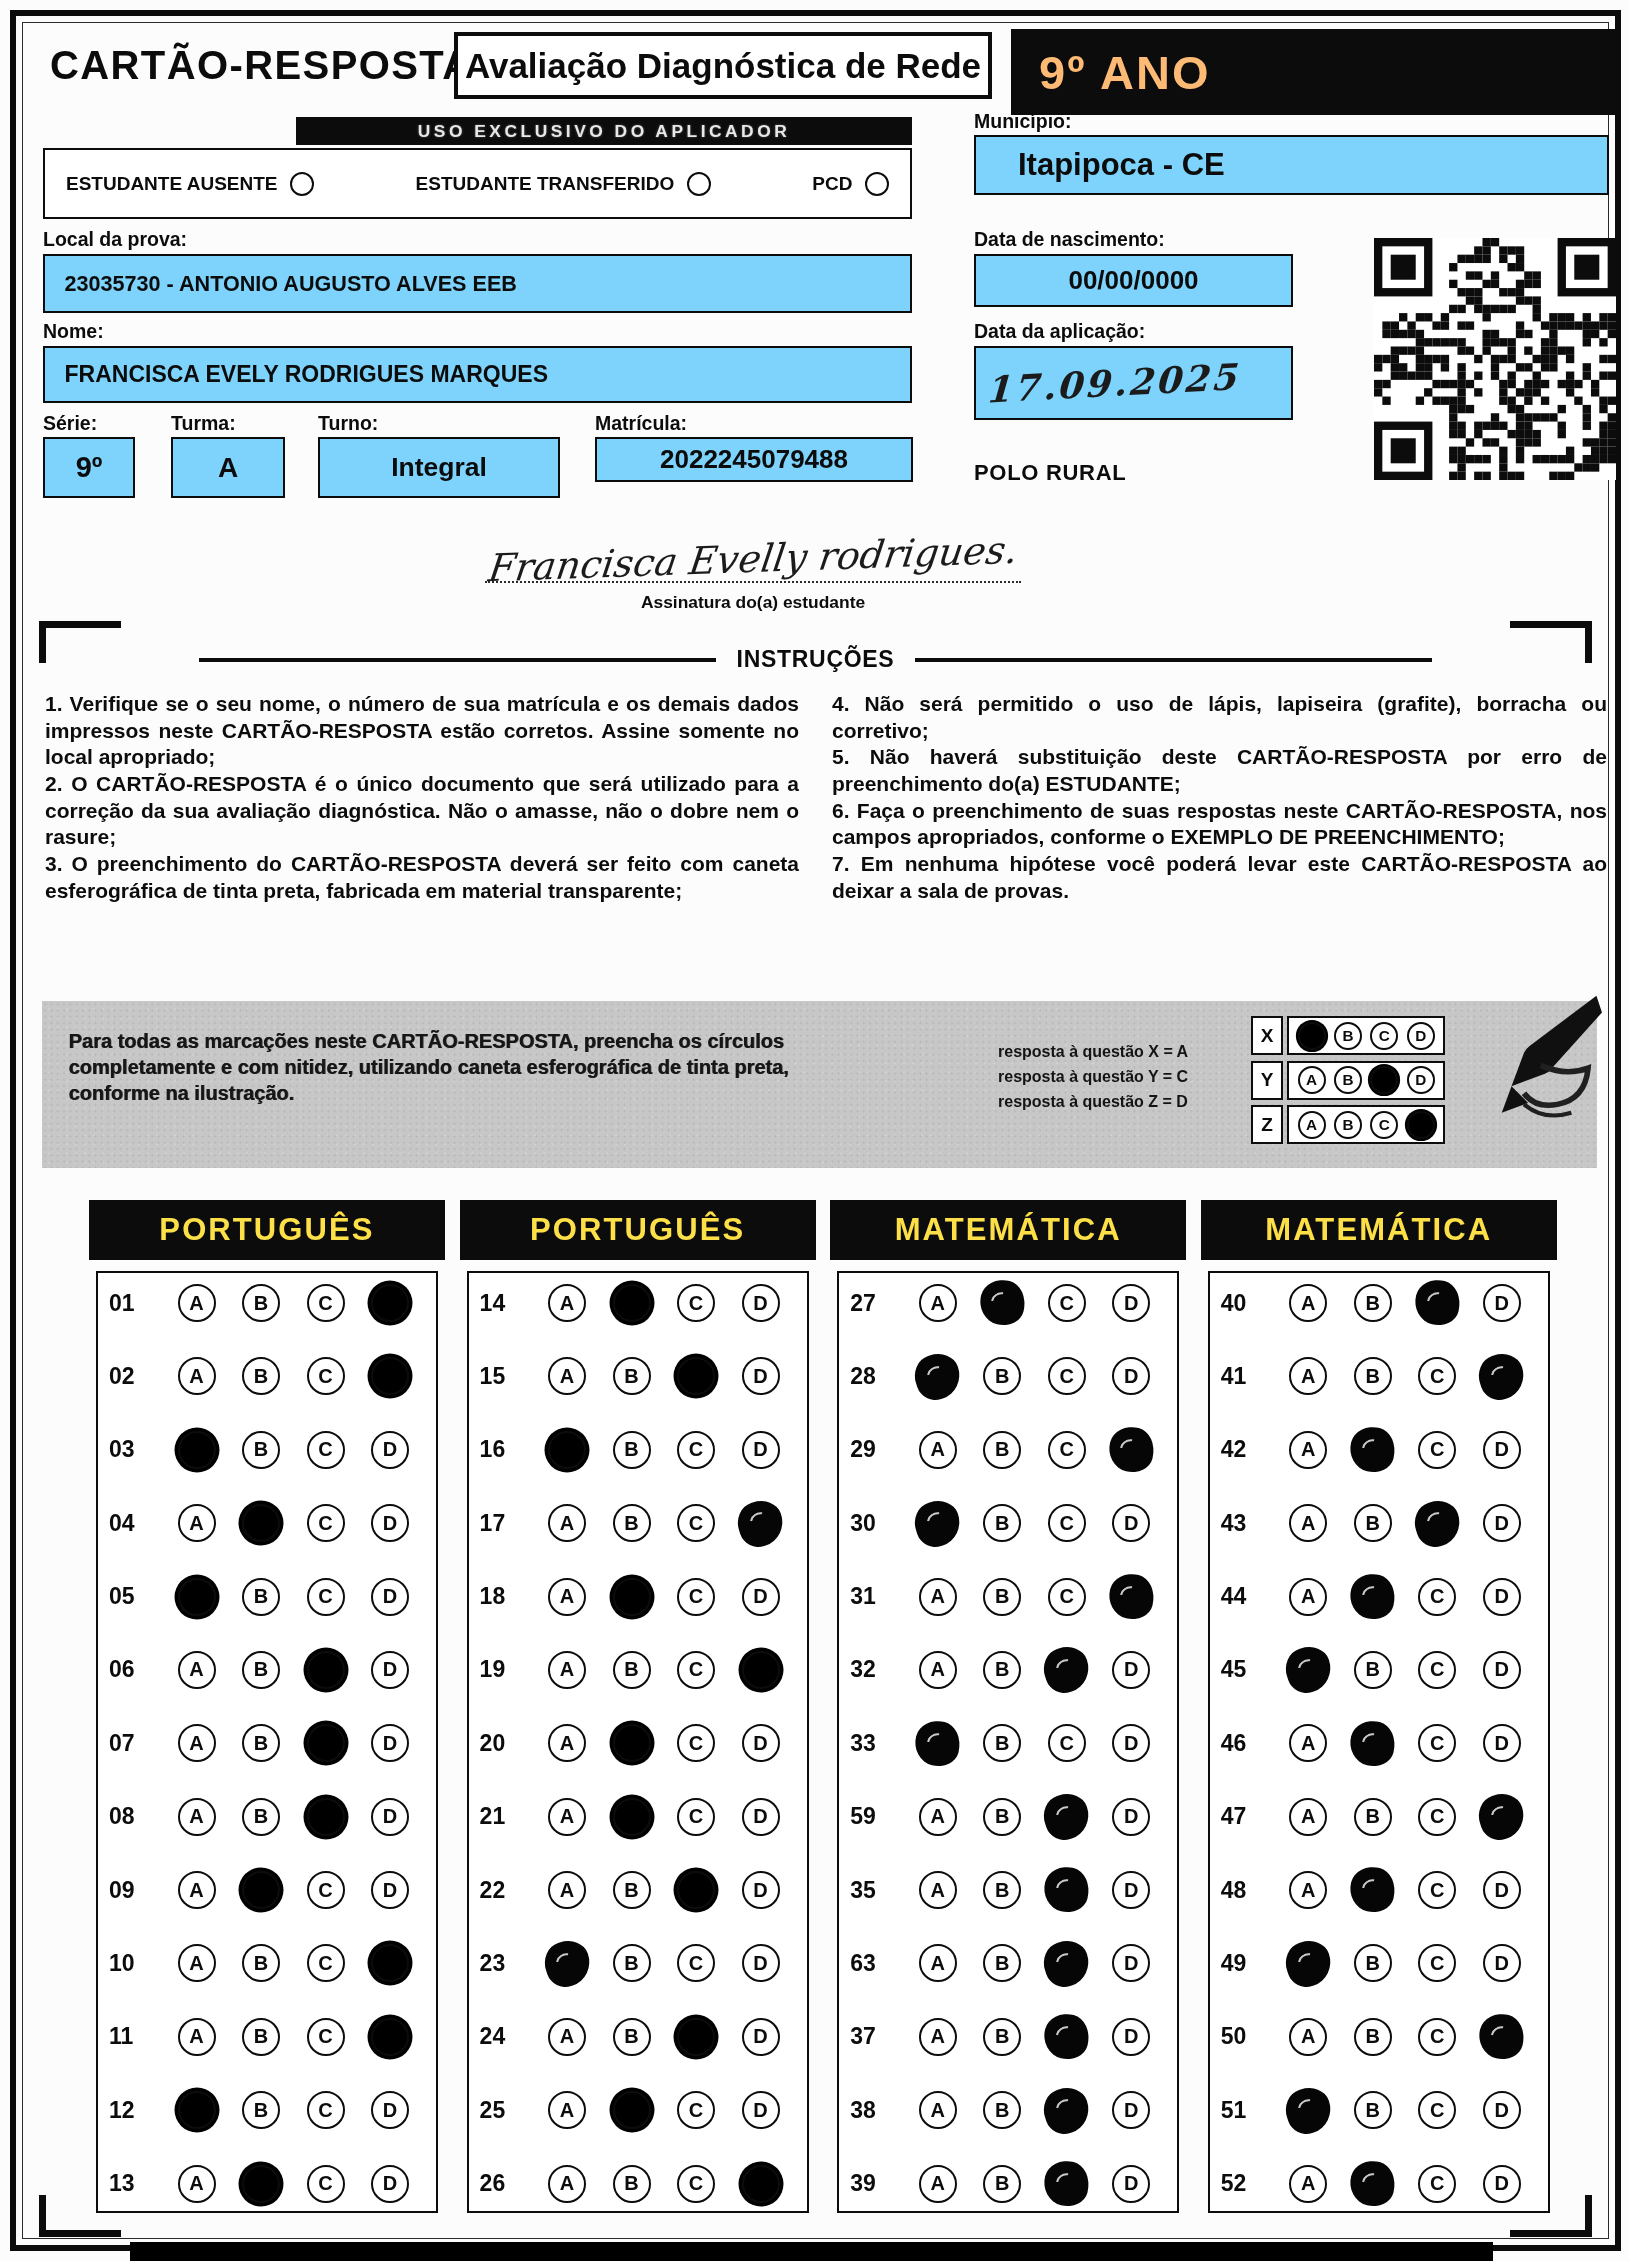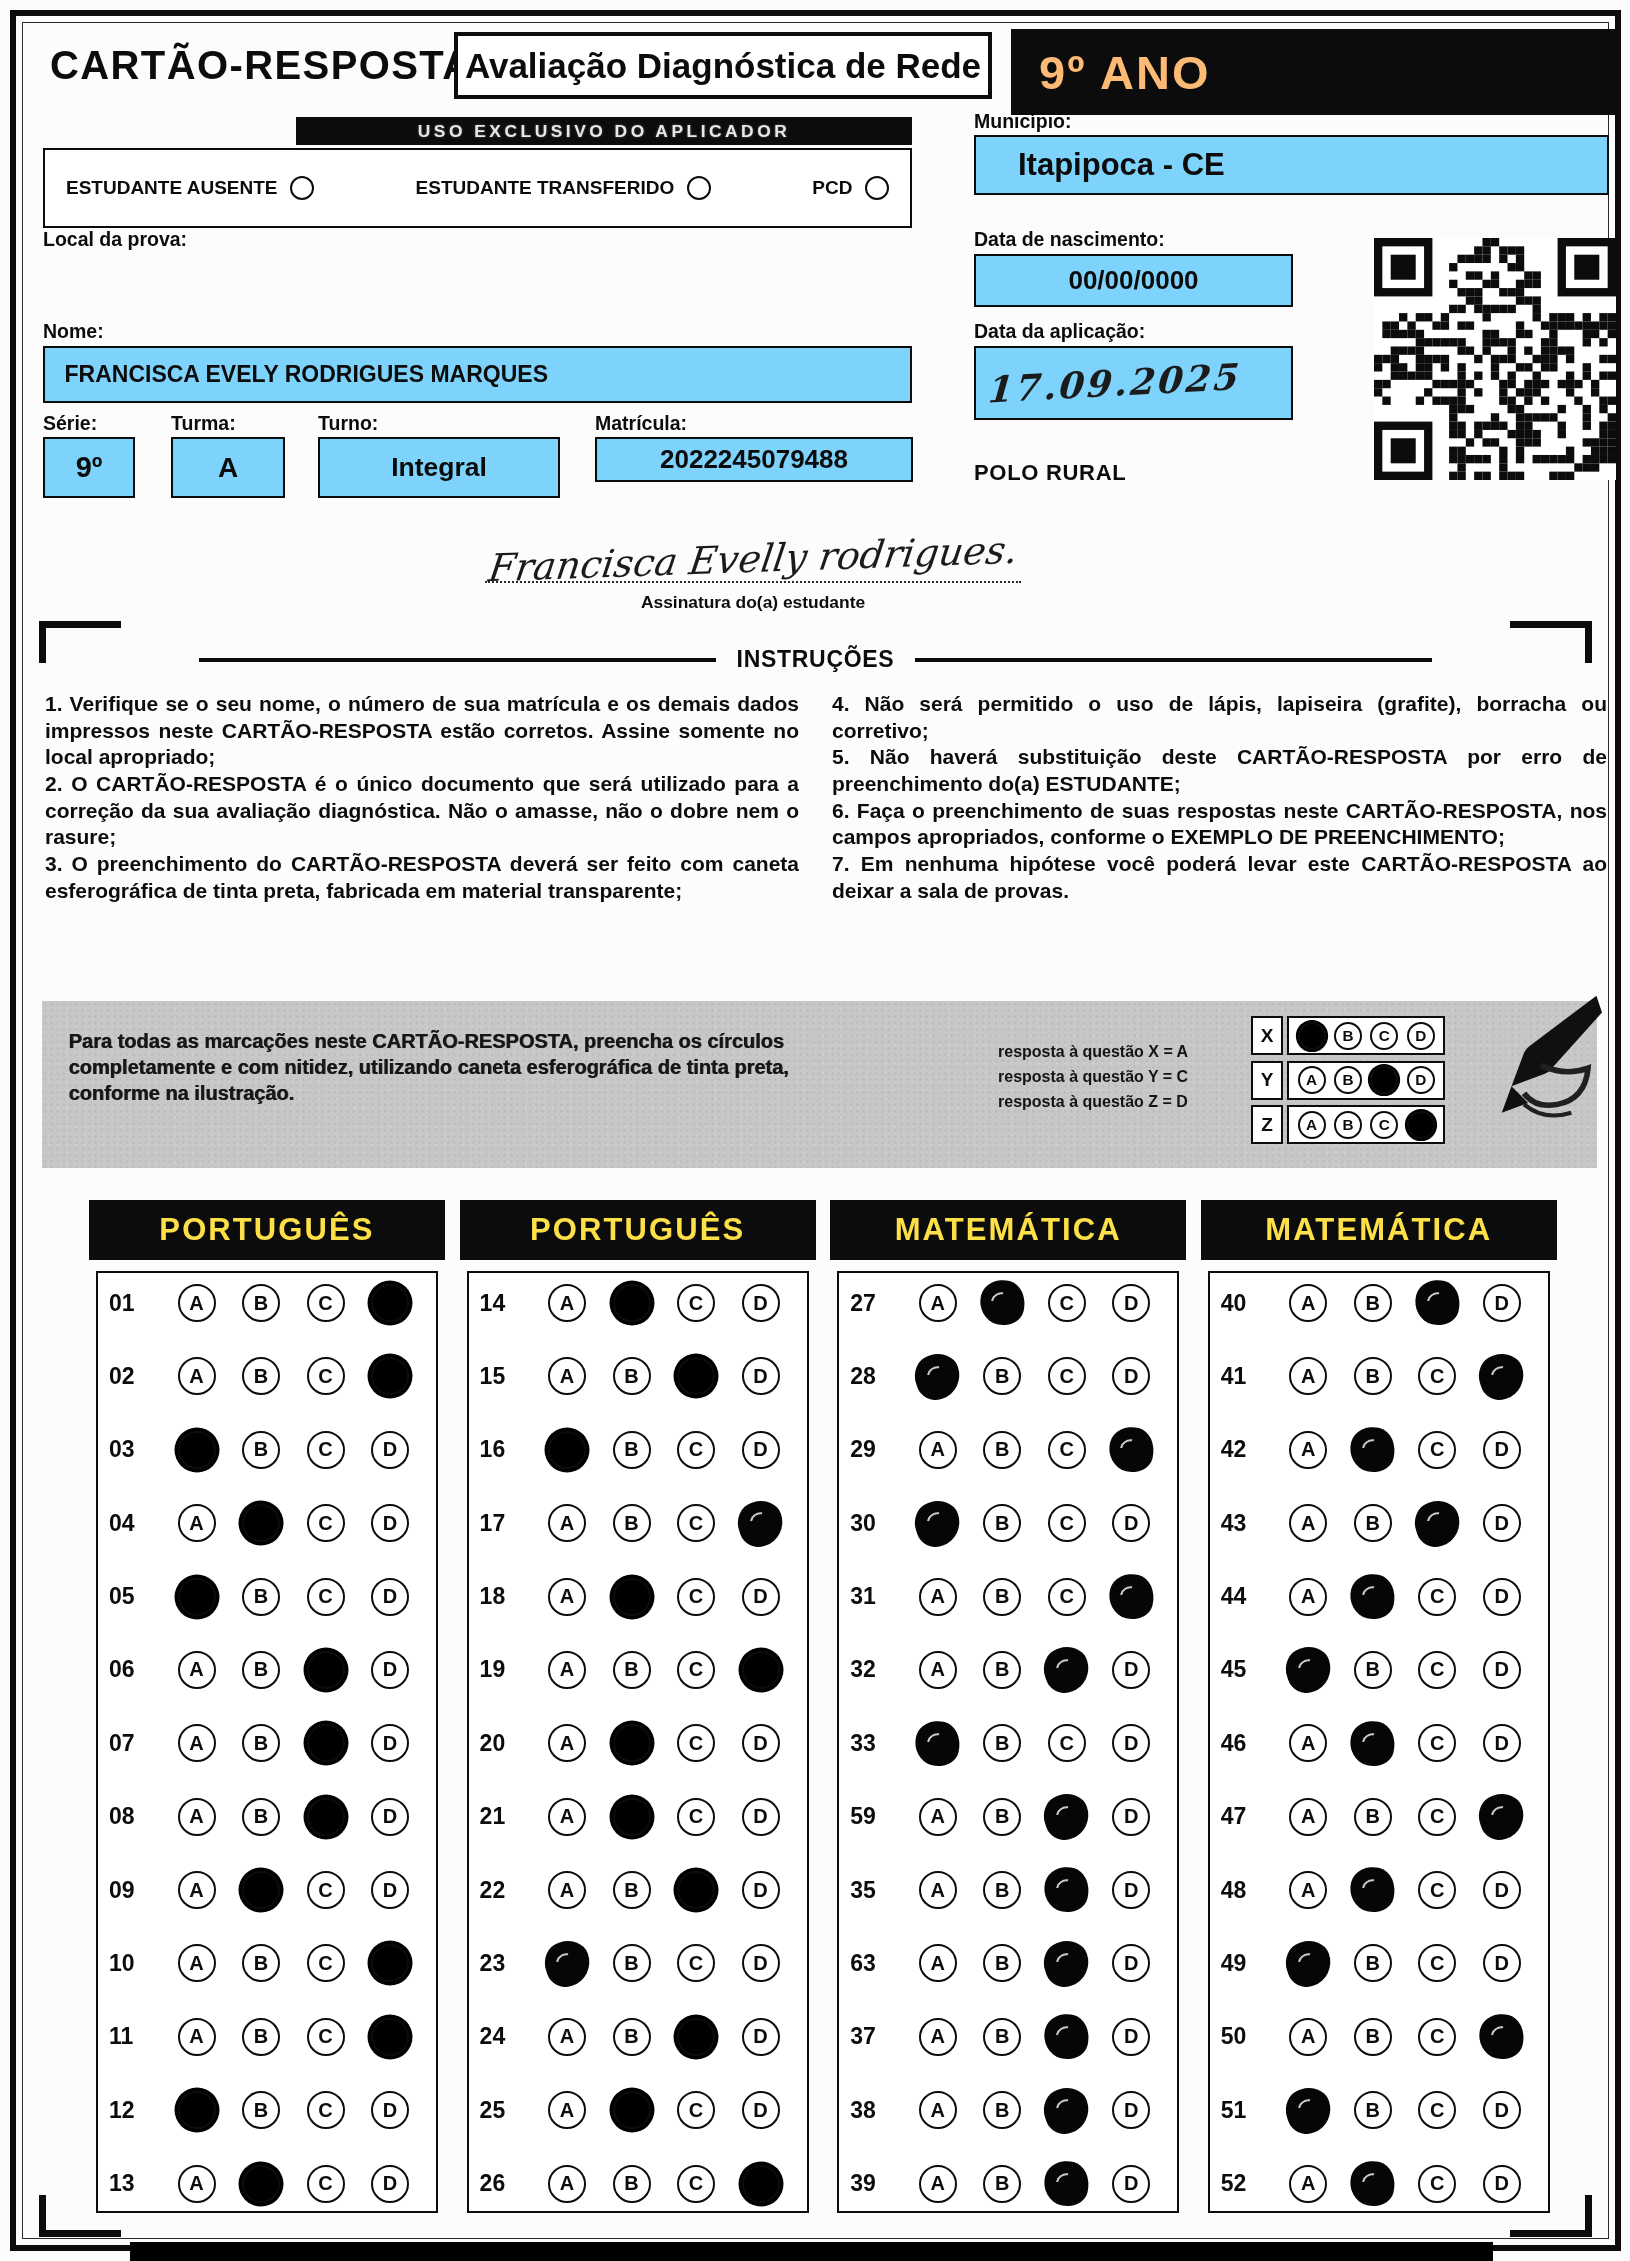--- a/index.html
+++ b/index.html
@@ -14,21 +14,21 @@
   .hdr-exam { position:absolute; left:454px; top:32px; width:538px; height:67px; border:4.2px solid #0c0c0c;
               font-size:35px; font-weight:800; display:flex; align-items:center; justify-content:center; background:#fff; }
   .hdr-grade { position:absolute; left:1011px; top:29px; right:16px; height:86px; background:#0c0c0c; color:#fdba74;
                font-size:47px; font-weight:800; display:flex; align-items:center; padding-left:28px; letter-spacing:2.1px; }
 
   
   .applicator { position:absolute; left:43px; top:117px; width:869px; height:106px; }
   .app-bar { position:absolute; right:0; top:0; width:616px; height:28px; background:#0c0c0c; color:#e8e8e8;
              font-size:17.4px; font-weight:700; letter-spacing:3.5px; display:flex; align-items:center; justify-content:center;
              text-shadow:0 0 2.8px #555; }
-  .app-box { position:absolute; left:0; top:31px; width:869px; height:80px; border:2.8px solid #0c0c0c; background:#fff;
+  .app-box { position:absolute; left:0; top:31px; width:869px; height:71px; border:2.8px solid #0c0c0c; background:#fff;
              display:flex; align-items:center; justify-content:space-between; padding:0 21px; }
   .app-opt { display:flex; align-items:center; gap:12.5px; font-size:19px; font-weight:700; }
   .chk { width:24px; height:24px; border:2.1px solid #0c0c0c; border-radius:50%; background:#fff; flex:0 0 auto; }
 
   .lbl { position:absolute; font-size:19.5px; font-weight:700; }
   .box { position:absolute; border:2.8px solid #0c0c0c; background:#7dd3fc; display:flex; align-items:center; font-weight:700; }
   .box.center { justify-content:center; }
 
   .polo { position:absolute; left:974px; top:460px; font-size:22px; font-weight:800; letter-spacing:0.7px; }
 
@@ -433,20 +433,21 @@
         <rect x="24" y="24" width="36" height="36"></rect>
         <rect x="264" y="0" width="84" height="84"></rect>
         <rect fill="#fff" x="276" y="12" width="60" height="60"></rect>
         <rect x="288" y="24" width="36" height="36"></rect>
         <rect x="0" y="264" width="84" height="84"></rect>
         <rect fill="#fff" x="12" y="276" width="60" height="60"></rect>
         <rect x="24" y="288" width="36" height="36"></rect>
       </svg></div>
 
   <div class="lbl" style="left:43px; top:228px;">Local da prova:</div>
+  <div class="box" style="left:43px; top:254px; width:869px; height:59px; font-size:21.6px; padding-left:19.5px;">23035730 - ANTONIO AUGUSTO ALVES EEB</div>
 
   <div class="lbl" style="left:43px; top:320px;">Nome:</div>
   <div class="box" style="left:43px; top:346px; width:869px; height:57px; font-size:23px; padding-left:19.5px;">FRANCISCA EVELY RODRIGUES MARQUES</div>
 
   <div class="lbl" style="left:43px; top:412px;">Série:</div>
   <div class="box center" style="left:43px; top:437px; width:92px; height:61px; font-size:29px;">9º</div>
 
   <div class="lbl" style="left:171px; top:412px;">Turma:</div>
   <div class="box center" style="left:171px; top:437px; width:114px; height:61px; font-size:28px;">A</div>
 

